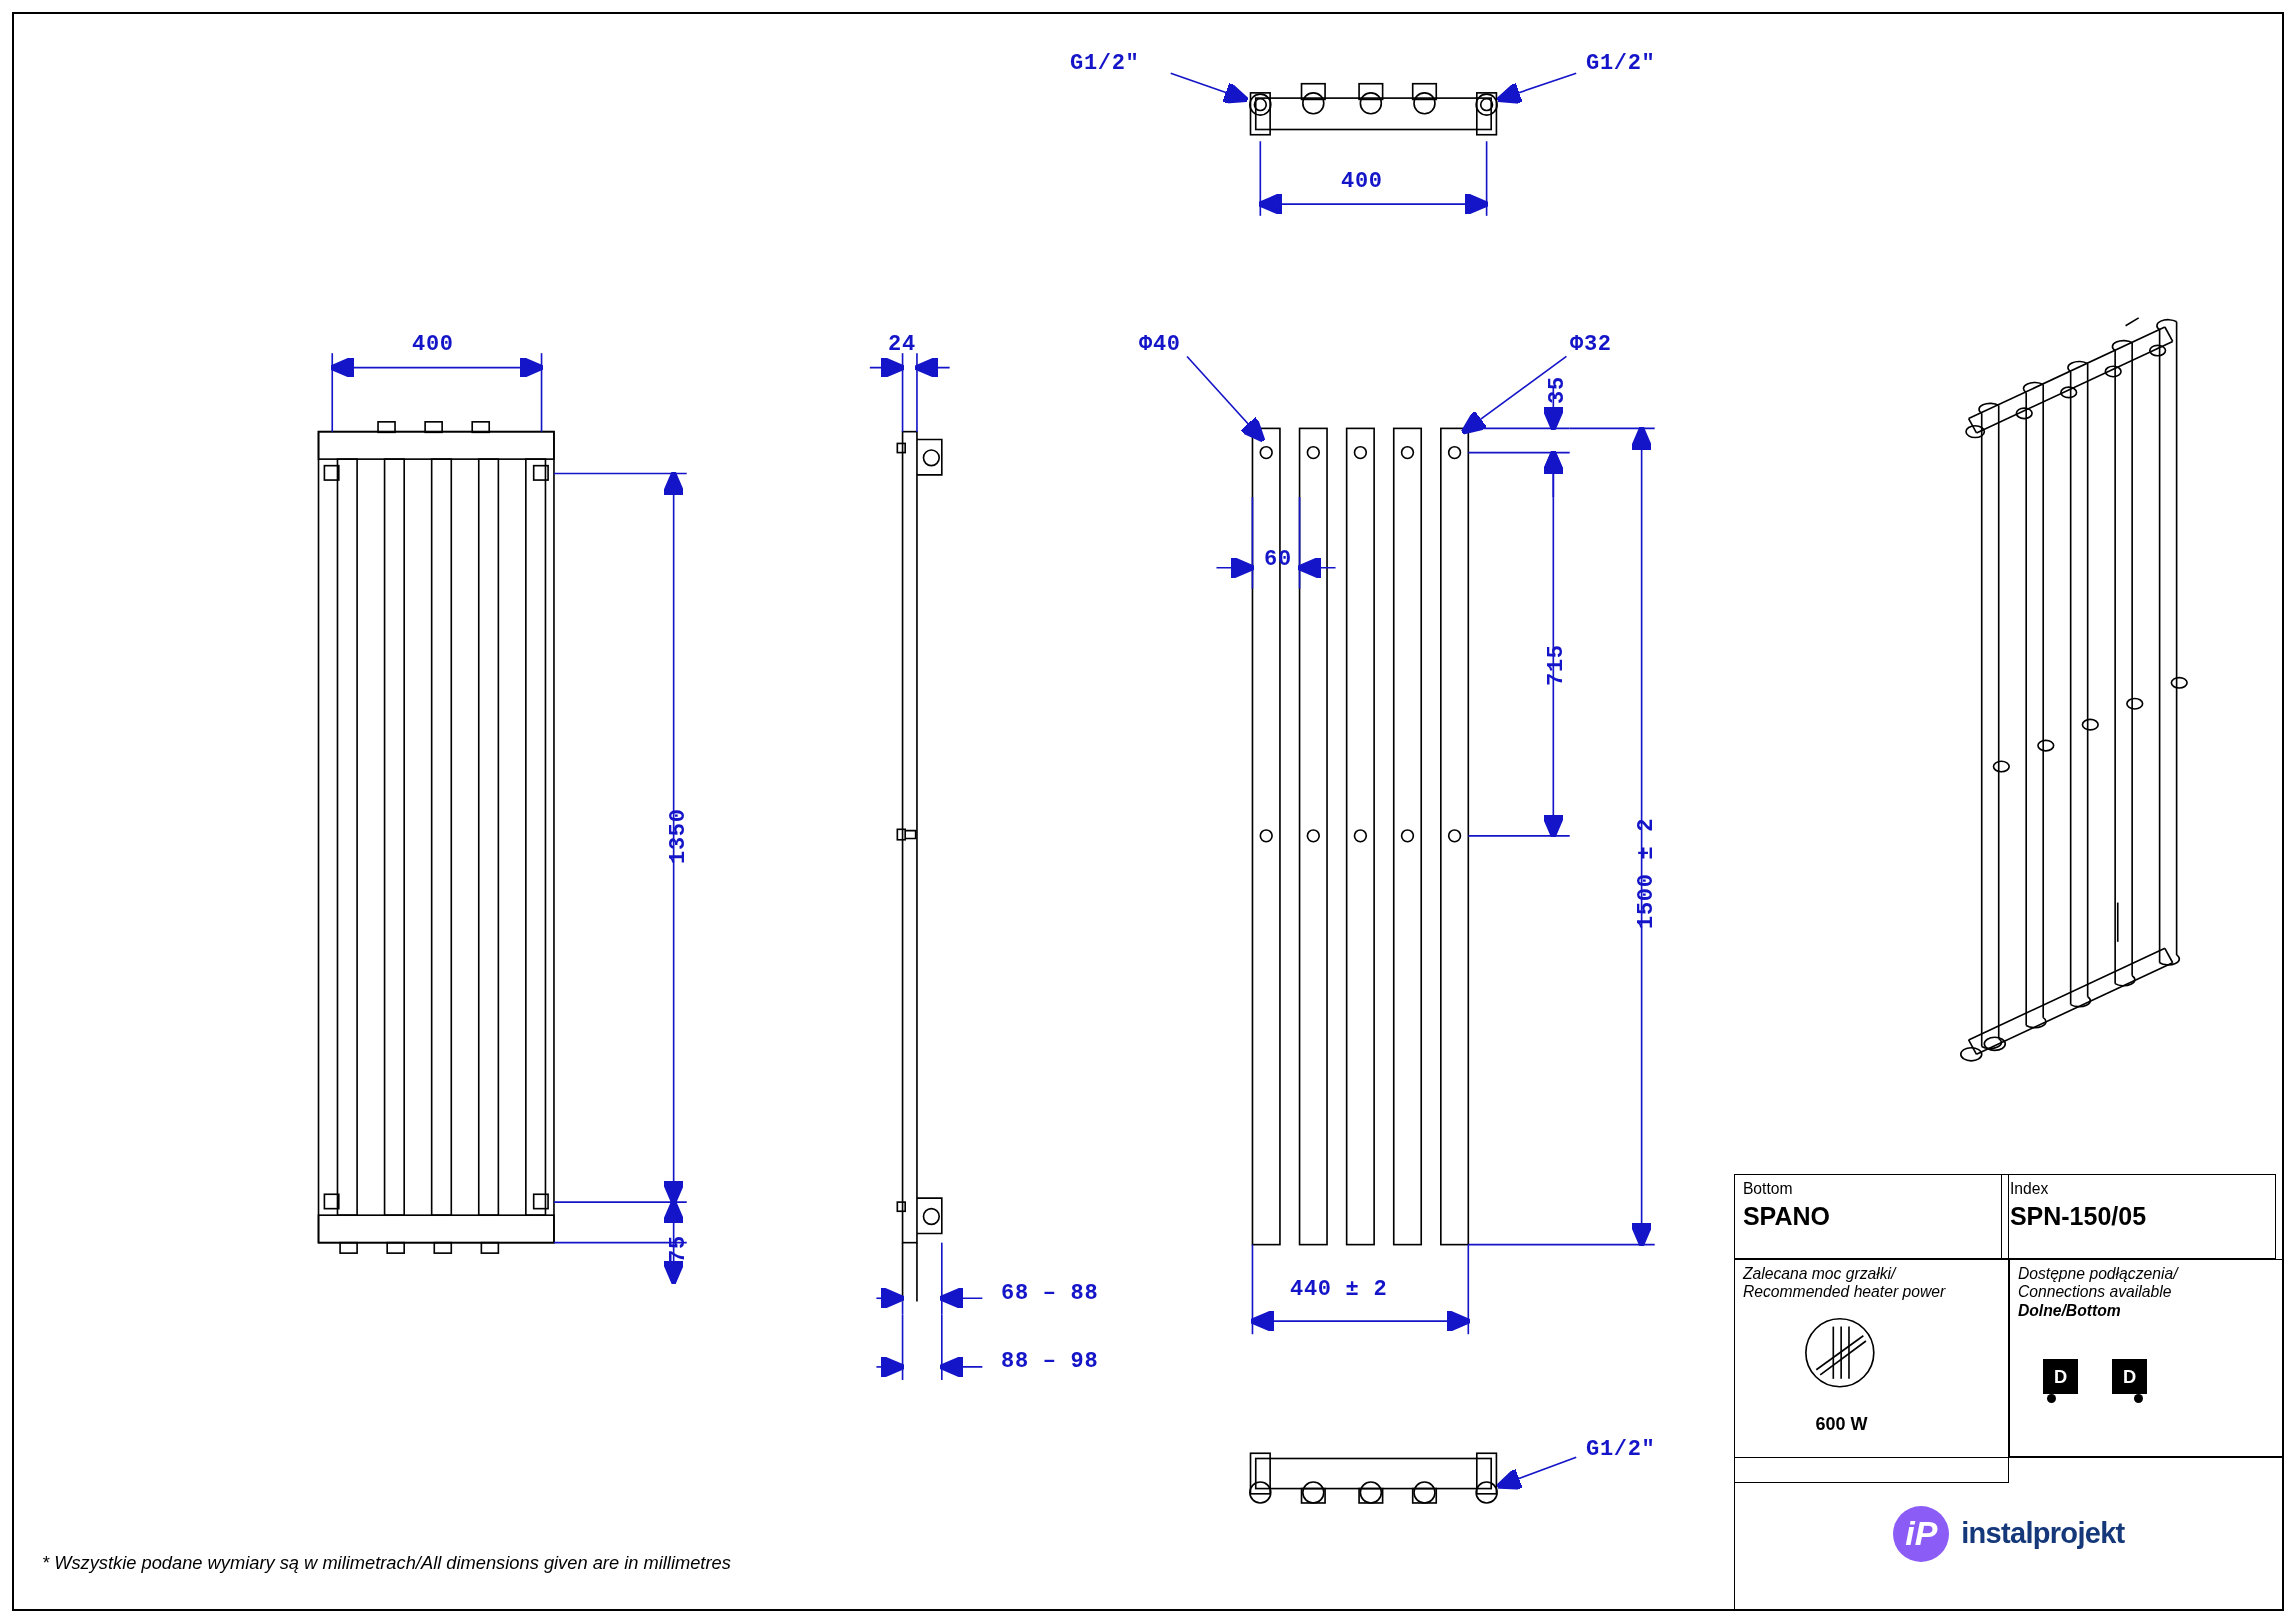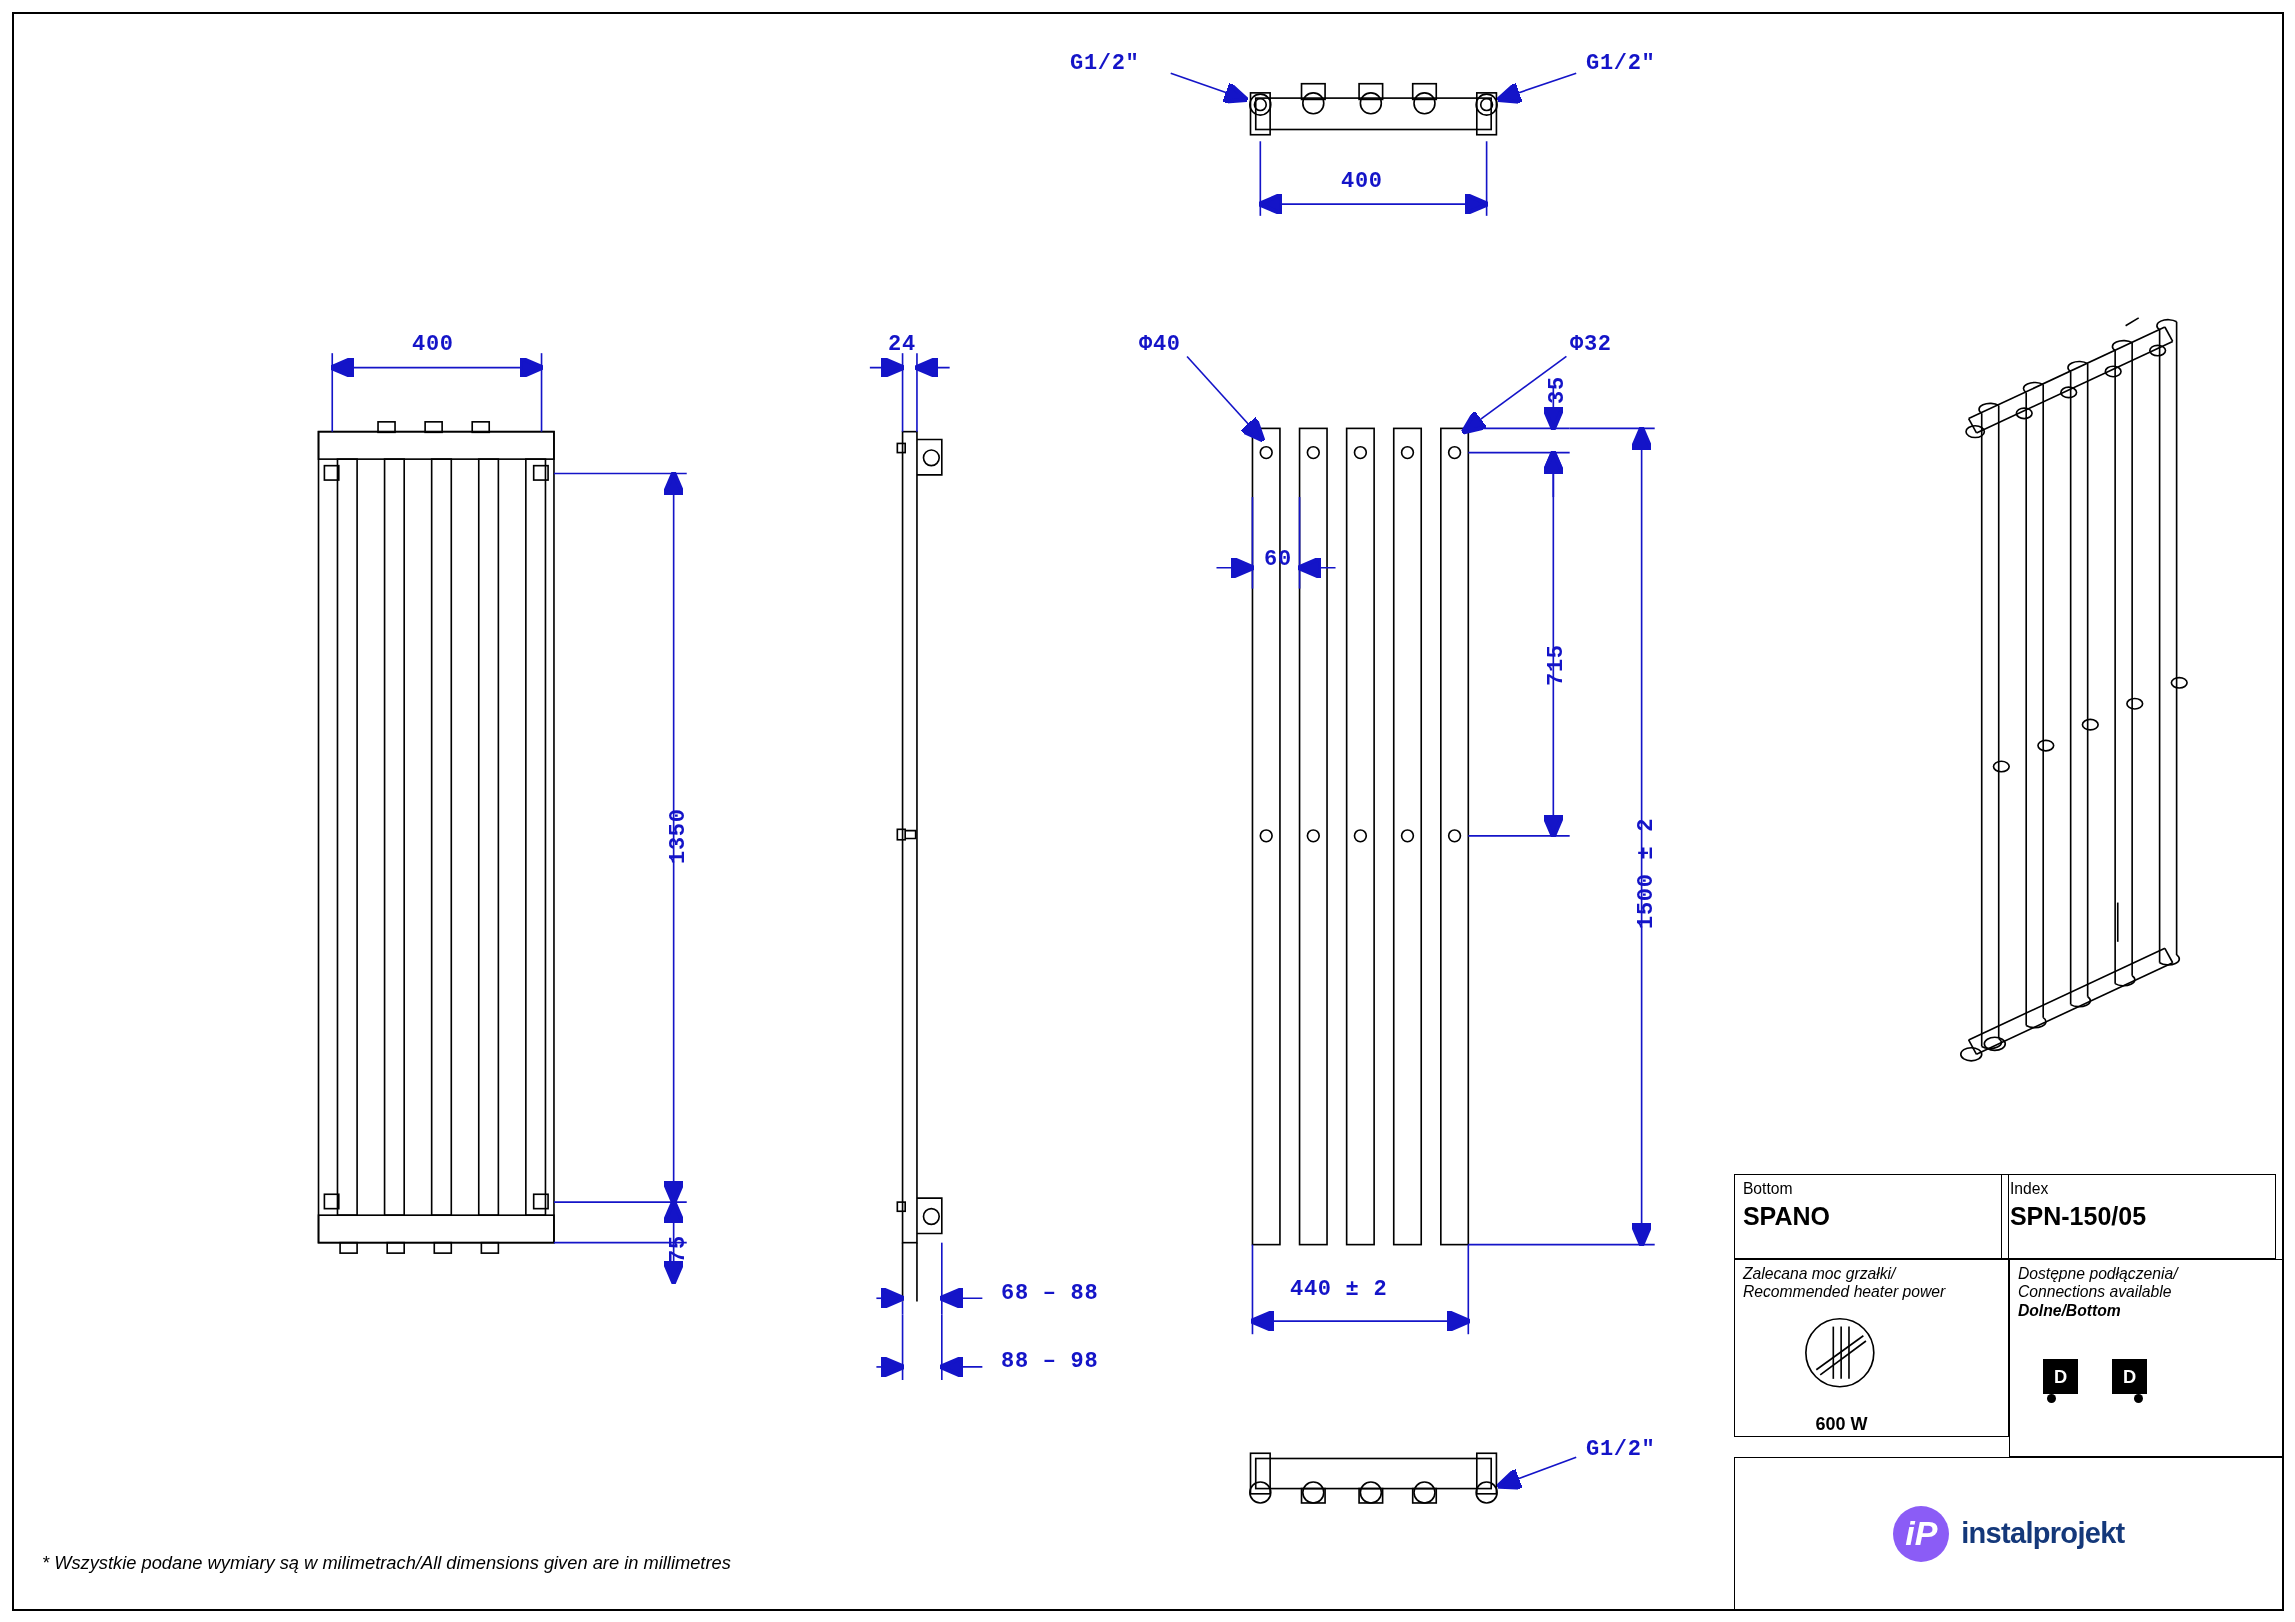--- a/index.html
+++ b/index.html
@@ -291,21 +291,21 @@
 
     <div class="cell" style="left:0;top:0;width:275px;height:85px;">
       <div class="lbl">Bottom</div>
       <div class="val">SPANO</div>
     </div>
     <div class="cell" style="left:267px;top:0;width:275px;height:85px;">
       <div class="lbl">Index</div>
       <div class="val">SPN-150/05</div>
     </div>
 
-    <div class="cell" style="left:0;top:85px;width:275px;height:178px;">
+    <div class="cell" style="left:0;top:85px;width:275px;height:224px;">
       <div class="lbl"><i>Zalecana moc grzałki/</i></div>
       <div class="lbl" style="padding-top:0;"><i>Recommended heater power</i></div>
       <svg width="275" height="98" style="position:absolute;left:0;top:47px;" viewBox="0 0 420 150">
         <circle cx="160" cy="70" r="52" stroke="#000" stroke-width="2.5" fill="none"></circle>
         <g stroke="#000" stroke-width="2.5" fill="none">
           <line x1="150" y1="30" x2="150" y2="110"></line>
           <line x1="162" y1="30" x2="162" y2="110"></line>
           <line x1="174" y1="30" x2="174" y2="110"></line>
           <line x1="124" y1="96" x2="196" y2="44"></line>
           <line x1="130" y1="104" x2="200" y2="52"></line>

